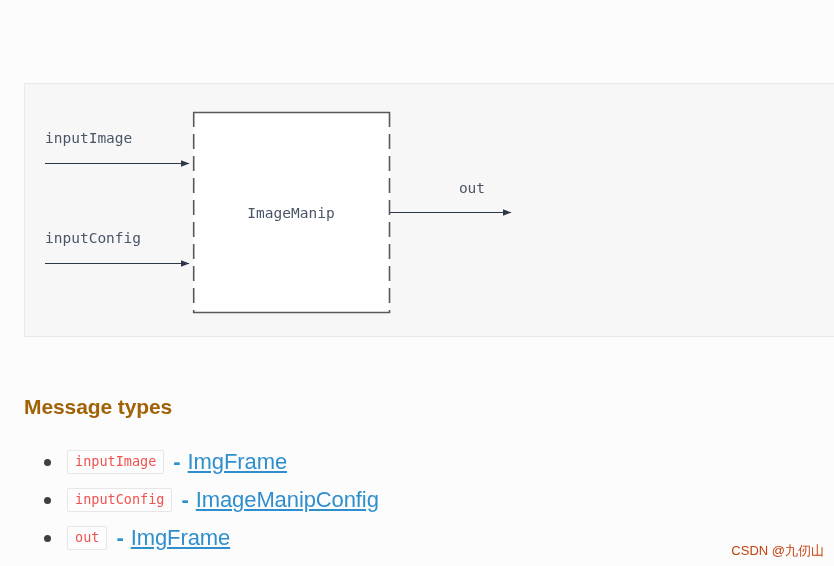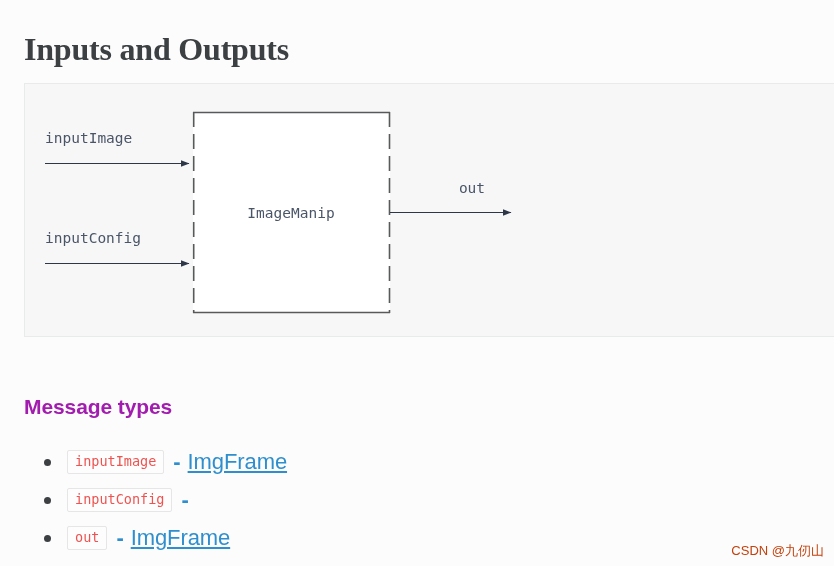--- a/index.html
+++ b/index.html
@@ -69,21 +69,21 @@
   }
 
   
   .section-heading {
     position: absolute;
     left: 24px;
     top: 378px;
     font-family: "Liberation Sans", sans-serif;
     font-size: 21px;
     font-weight: bold;
-    color: #a21caf;
+    color: #a16207;
     letter-spacing: -0.1px;
     white-space: nowrap;
   }
 
   
   .msg-list {
     position: absolute;
     left: 24px;
     top: 443px;
     margin: 0;
@@ -140,21 +140,20 @@
     font-size: 13px;
     color: #c2410c;
     white-space: nowrap;
   }
 </style>
 </head>
 <body>
 
 <div class="page">
 
-  <h1 class="page-title">Inputs and Outputs</h1>
 
   <div class="diagram-panel">
     <svg class="diagram-svg" viewBox="0 0 820 254">
       <defs>
         <marker id="arrowhead" markerWidth="9" markerHeight="7" refX="8.5" refY="3.5" orient="auto" markerUnits="userSpaceOnUse">
           <path d="M0,0 L9,3.5 L0,7 z" fill="#2d3748"></path>
         </marker>
       </defs>
 
       <rect x="168" y="28" width="197" height="201" fill="#ffffff" stroke="none"></rect>
@@ -185,20 +184,21 @@
       <span class="bullet"></span>
       <code class="code-chip">inputImage</code>
       <span class="dash-sep">-</span>
       <a class="type-link" href="#">ImgFrame</a>
     </li>
 
     <li class="msg-item">
       <span class="bullet"></span>
       <code class="code-chip">inputConfig</code>
       <span class="dash-sep">-</span>
+      <a class="type-link" href="#">ImageManipConfig</a>
     </li>
 
     <li class="msg-item">
       <span class="bullet"></span>
       <code class="code-chip">out</code>
       <span class="dash-sep">-</span>
       <a class="type-link" href="#">ImgFrame</a>
     </li>
 
   </ul>

